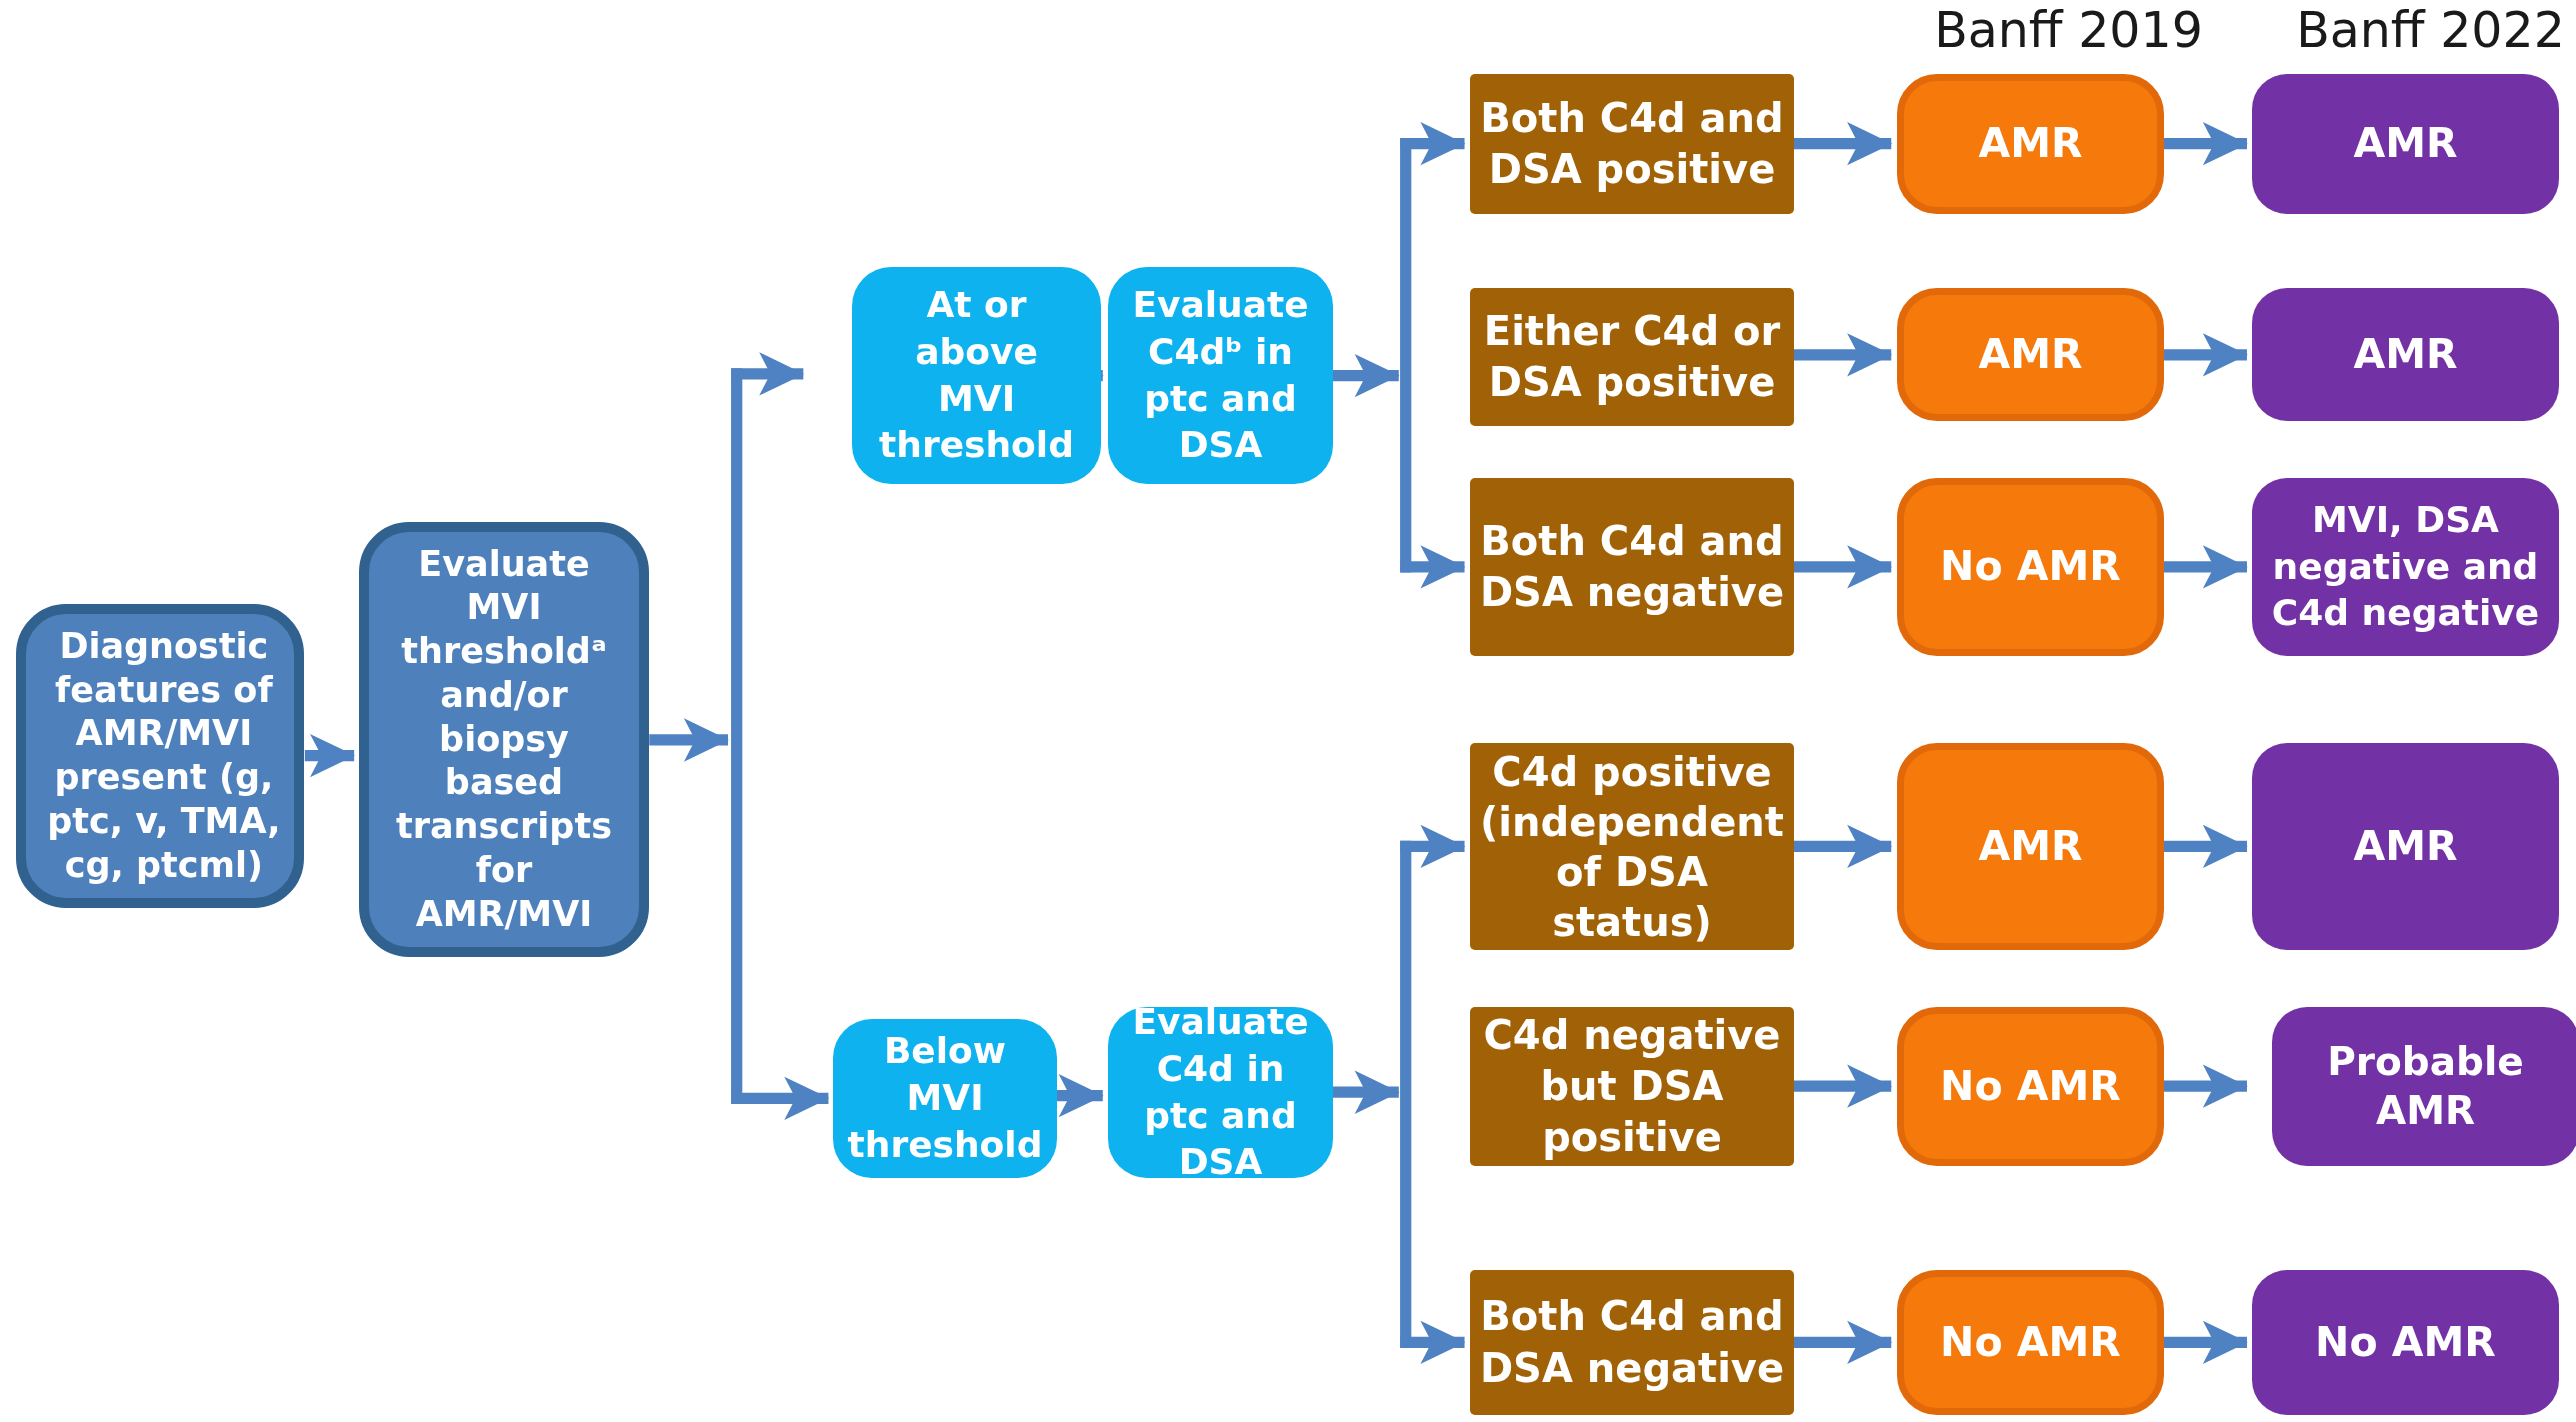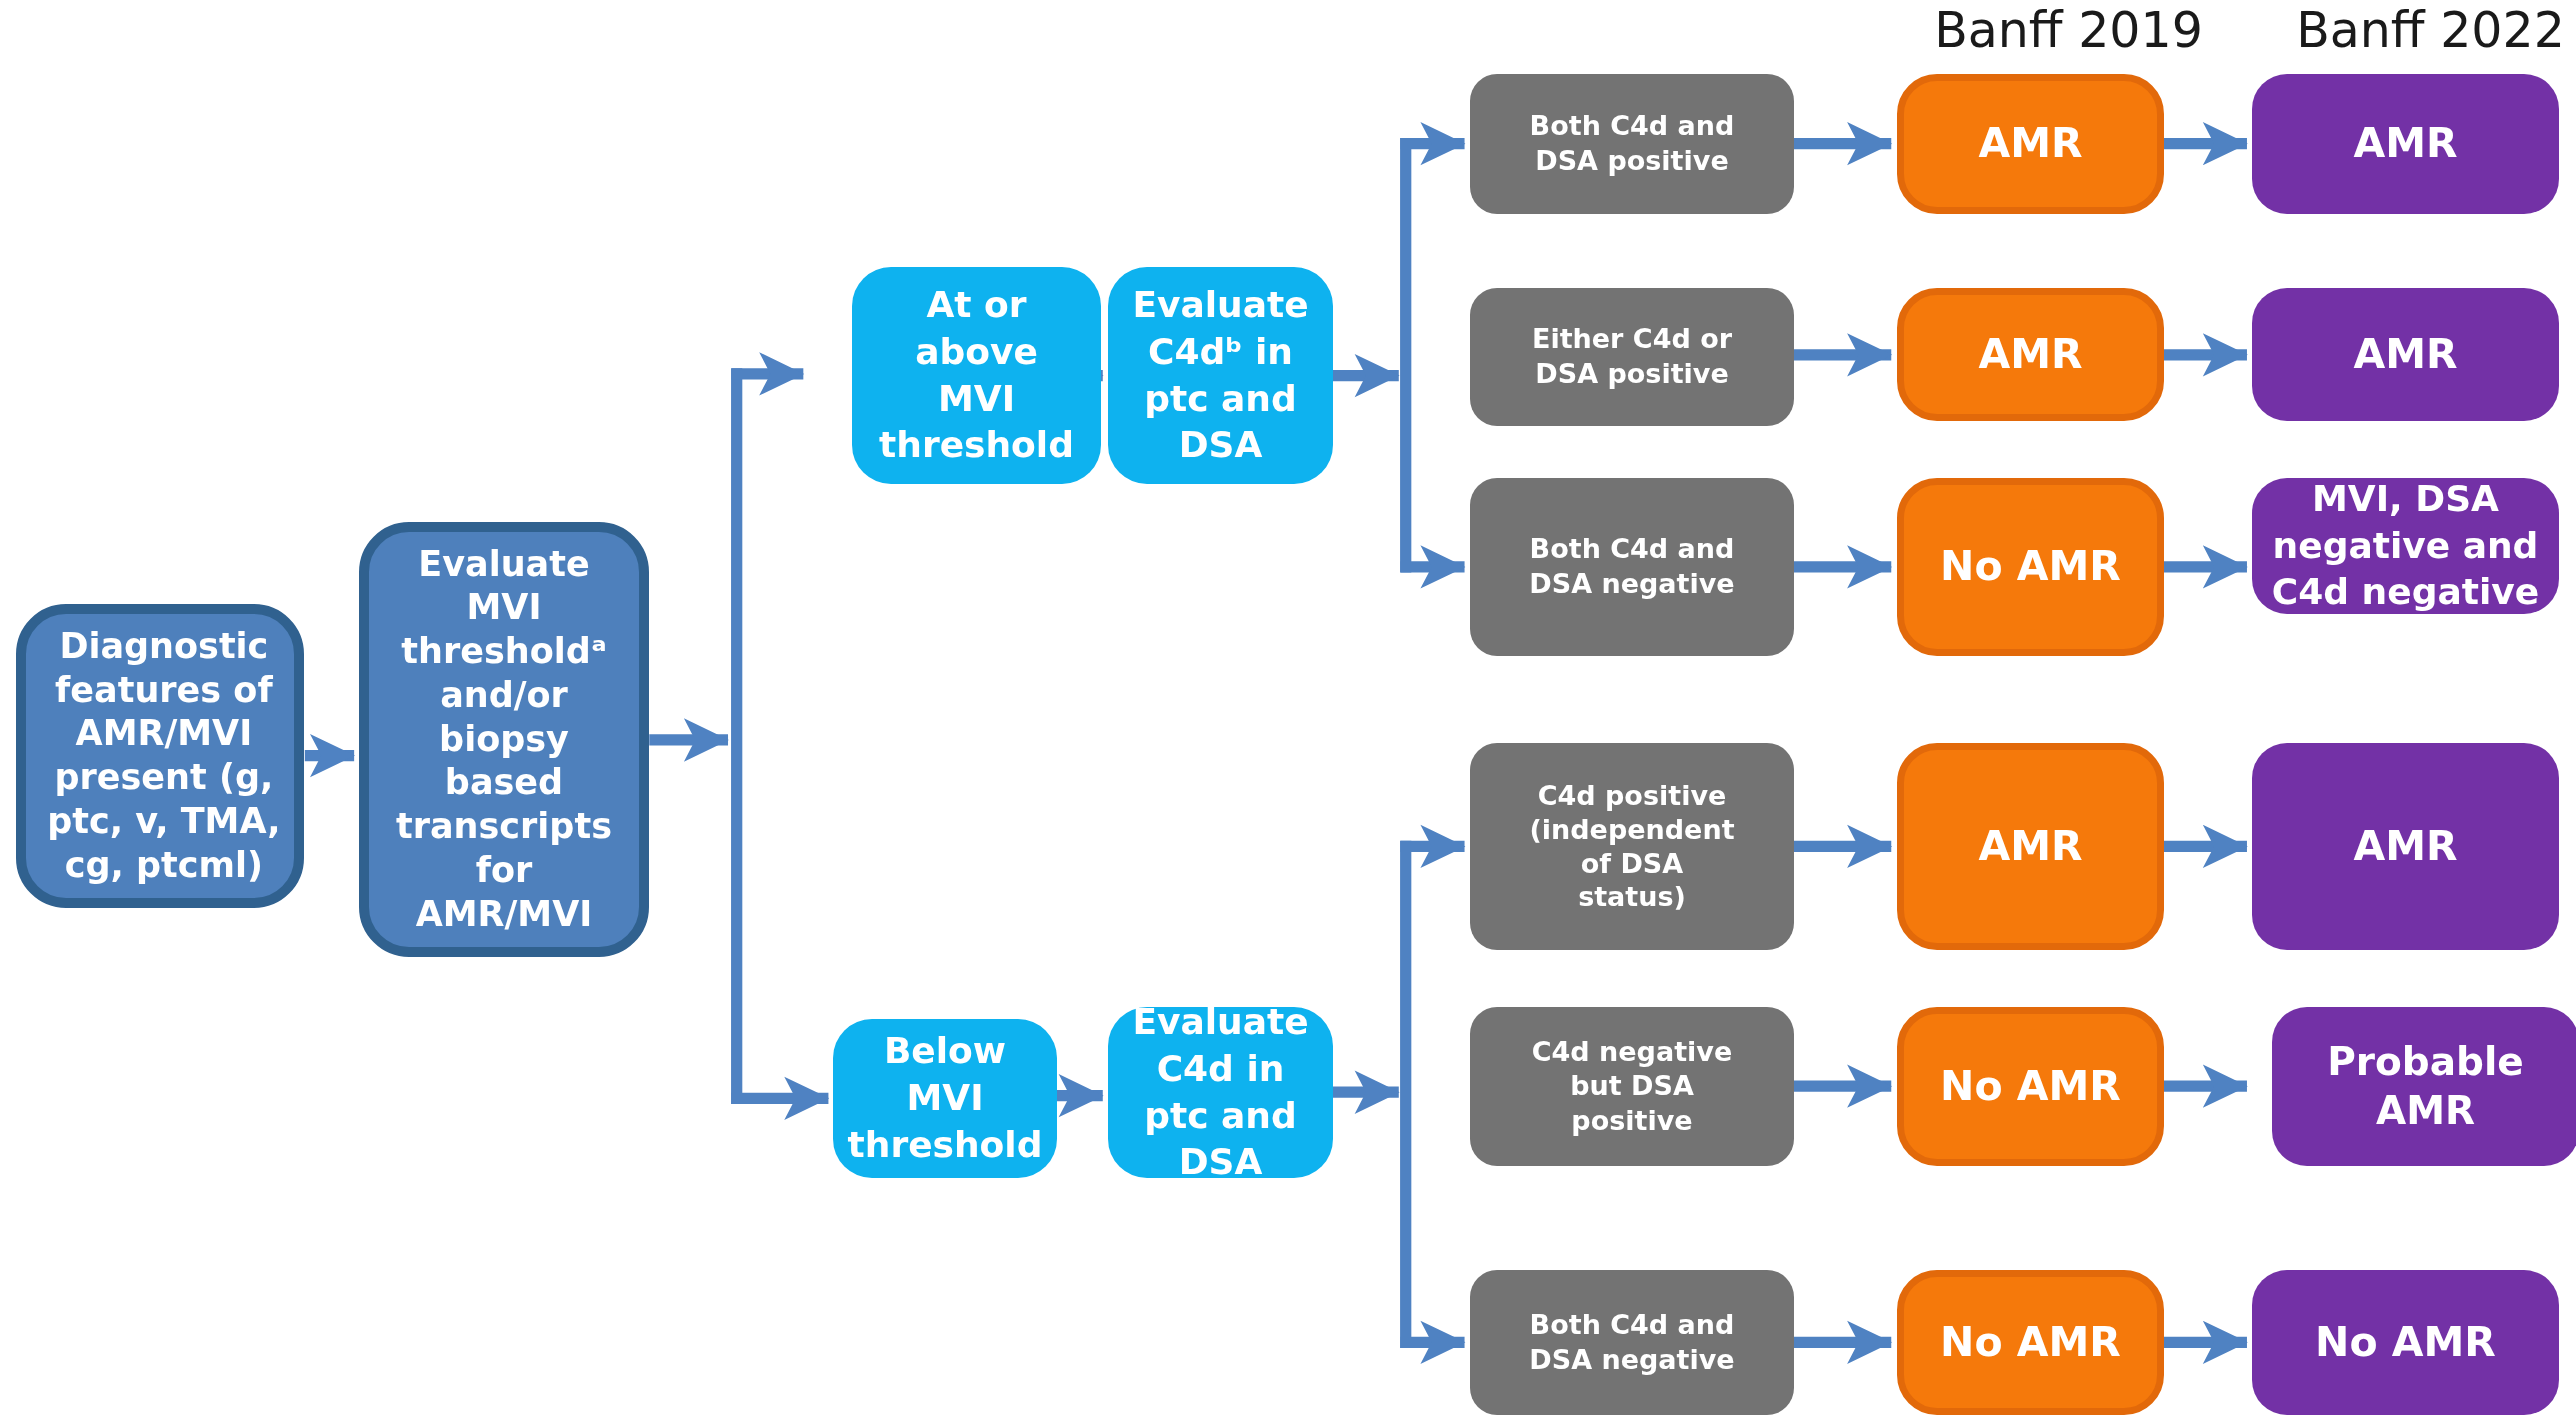--- a/index.html
+++ b/index.html
@@ -8,21 +8,21 @@
     font-family:"DejaVu Sans","Liberation Sans",sans-serif;overflow:hidden;
   }
   .box{
     position:absolute;display:flex;align-items:center;justify-content:center;
     text-align:center;font-weight:bold;color:#ffffff;white-space:pre-line;
     box-sizing:border-box;z-index:2;
   }
   .navy{background:#4E80BC;border:10.4px solid #30618F;border-radius:50px;
         font-size:35px;line-height:1.25;}
   .cyan{background:#0EB2EF;border-radius:39px;font-size:36px;line-height:1.3;}
-  .green{background:#737373;border-radius:27px;font-size:27px;line-height:1.28;}
+  .green{background:#a16207;border-radius:5px;font-size:40px;line-height:1.28;}
   .orange{background:#F5790B;border:7.8px solid #E2690A;border-radius:40px;
         font-size:41px;line-height:1.2;}
   .purple{background:#7331A6;border-radius:35px;font-size:41px;line-height:1.2;}
   .purple.small{font-size:36px;line-height:1.3;}
   .purple.mid{font-size:39px;line-height:1.25;}
   .hdr{
     position:absolute;font-weight:normal;color:#1a1a1a;font-size:49px;
     text-align:center;white-space:nowrap;z-index:2;
   }
   #connectors{position:absolute;left:0;top:0;z-index:1;}
@@ -116,21 +116,21 @@
   <div class="box purple" style="left:2252px;top:74px;width:307px;height:140px;">AMR</div>
 
   <div class="box green" style="left:1470px;top:288px;width:324px;height:138px;">Either C4d or
 DSA positive</div>
   <div class="box orange" style="left:1897px;top:288px;width:267px;height:133px;">AMR</div>
   <div class="box purple" style="left:2252px;top:288px;width:307px;height:133px;">AMR</div>
 
   <div class="box green" style="left:1470px;top:478px;width:324px;height:178px;">Both C4d and
 DSA negative</div>
   <div class="box orange" style="left:1897px;top:478px;width:267px;height:178px;">No AMR</div>
-  <div class="box purple small" style="left:2252px;top:478px;width:307px;height:136px;">MVI, DSA
+  <div class="box purple small" style="left:2252px;top:478px;width:307px;height:178px;">MVI, DSA
 negative and
 C4d negative</div>
 
   <div class="box green" style="left:1470px;top:743px;width:324px;height:207px;line-height:1.25;">C4d positive
 (independent
 of DSA
 status)</div>
   <div class="box orange" style="left:1897px;top:743px;width:267px;height:207px;">AMR</div>
   <div class="box purple" style="left:2252px;top:743px;width:307px;height:207px;">AMR</div>
 

